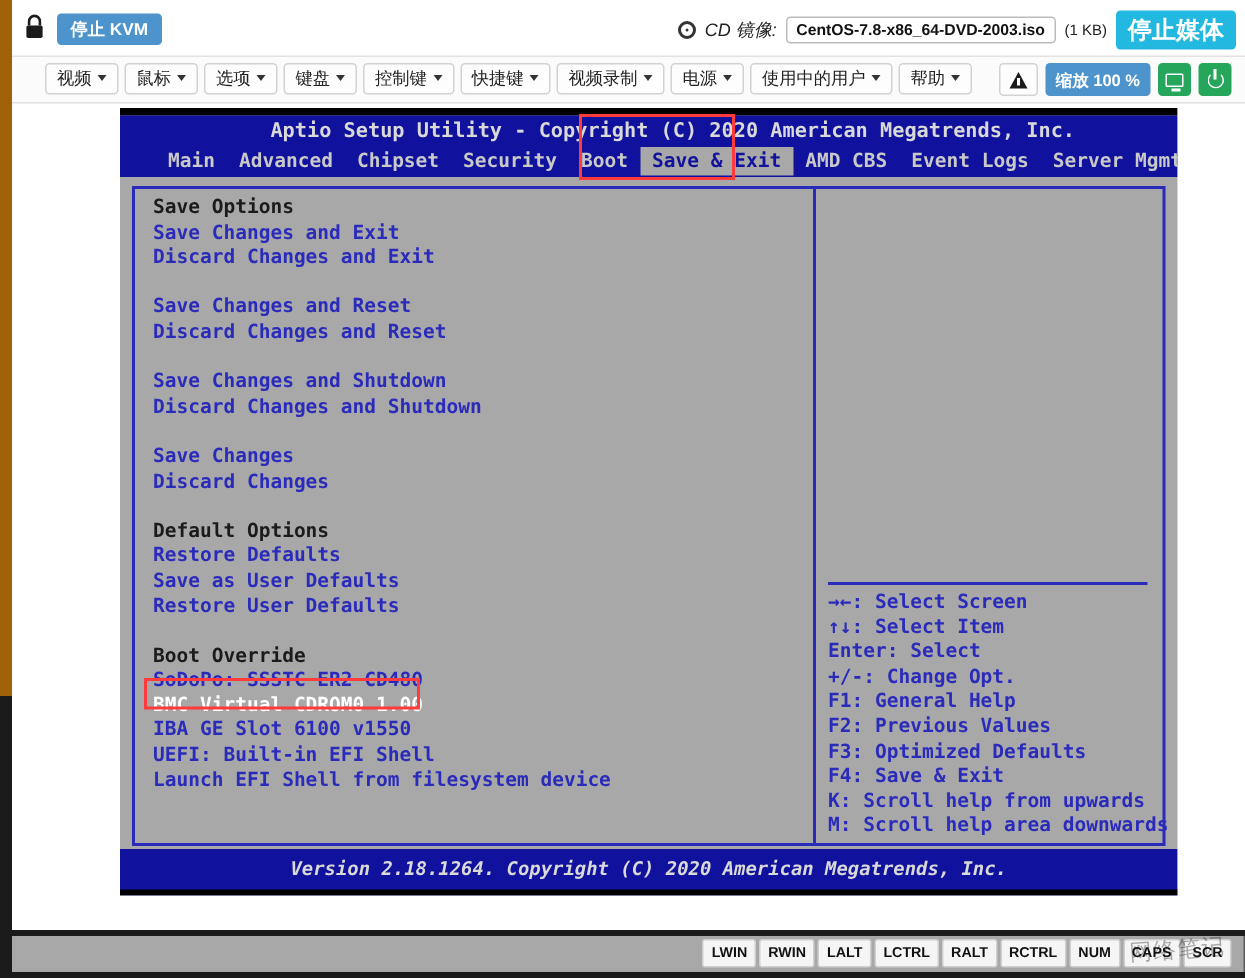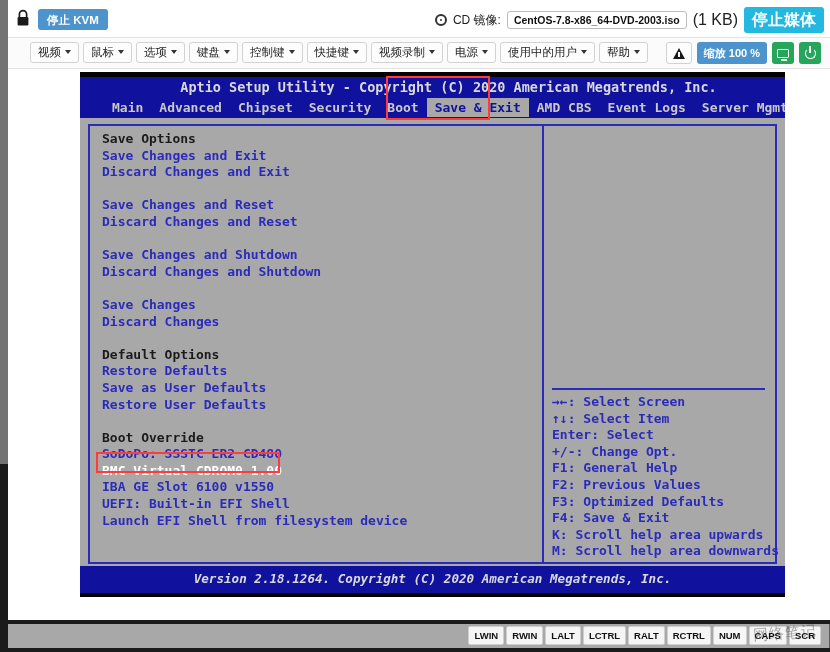--- a/index.html
+++ b/index.html
@@ -6,21 +6,21 @@
   html, body {
     margin: 0; padding: 0;
     width: 830px; height: 652px;
     background: #1b1b1b;
     font-family: "Liberation Sans", sans-serif;
     overflow: hidden;
   }
   #page {
     position: relative;
     width: 830px; height: 464px;
-    background: #737373;
+    background: #a16207;
   }
 
   
   .app-frame {
     position: absolute;
     left: 8px; top: 0px;
     width: 822px; height: 620px;
     background: #ffffff;
   }
 
@@ -57,32 +57,32 @@
     border-radius: 50%;
     border: 2.5px solid #333;
     background: #fff;
     position: relative;
   }
   .cd-icon::after {
     content: ""; position: absolute;
     left: 3px; top: 3px; width: 2px; height: 2px;
     background: #333; border-radius: 50%;
   }
-  .cd-label { font-size: 12px; color: #222; white-space: nowrap; }
+  .cd-label { font-size: 12px; color: #222; white-space: nowrap; font-style: italic; }
   .cd-path {
     border: 1px solid #bcbcbc;
     border-radius: 3px;
     background: #fff;
     padding: 2px 6px;
     font-size: 10.5px;
     color: #111;
     font-weight: bold;
     white-space: nowrap;
   }
-  .cd-size { font-size: 16px; color: #222; white-space: nowrap; }
+  .cd-size { font-size: 10px; color: #222; white-space: nowrap; }
   .btn-stop-media {
     background: #22b8e0;
     color: #ffffff;
     font-size: 16px;
     font-weight: bold;
     padding: 3px 8px 2px 8px;
     border-radius: 3px;
     white-space: nowrap;
   }
 
@@ -475,21 +475,21 @@
             </div>
           <div class="right-pane" id="right-pane">
               <div class="bios-line">→←: Select Screen</div>
               <div class="bios-line">↑↓: Select Item</div>
               <div class="bios-line">Enter: Select</div>
               <div class="bios-line">+/-: Change Opt.</div>
               <div class="bios-line">F1: General Help</div>
               <div class="bios-line">F2: Previous Values</div>
               <div class="bios-line">F3: Optimized Defaults</div>
               <div class="bios-line">F4: Save &amp; Exit</div>
-              <div class="bios-line">K: Scroll help area upwards</div>
+              <div class="bios-line">K: Scroll help from upwards</div>
               <div class="bios-line">M: Scroll help area downwards</div>
             </div>
         </div>
 
         <div class="bios-footer">
           <div class="txt">Version 2.18.1264. Copyright (C) 2020 American Megatrends, Inc.</div>
         </div>
         <div class="bios-botband"></div>
       </div>
     </div>

